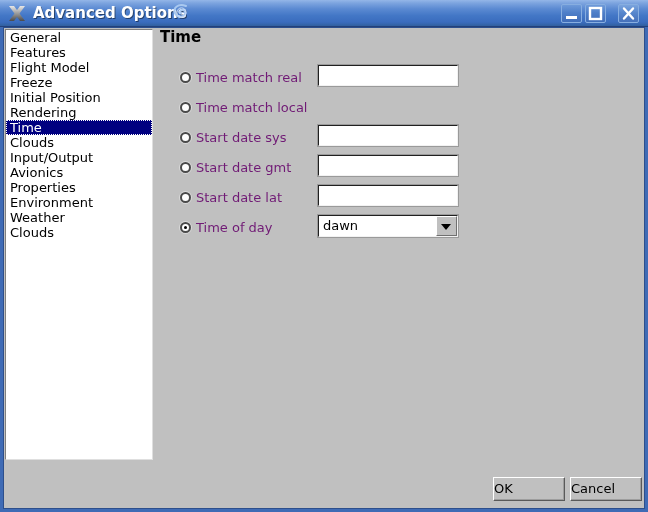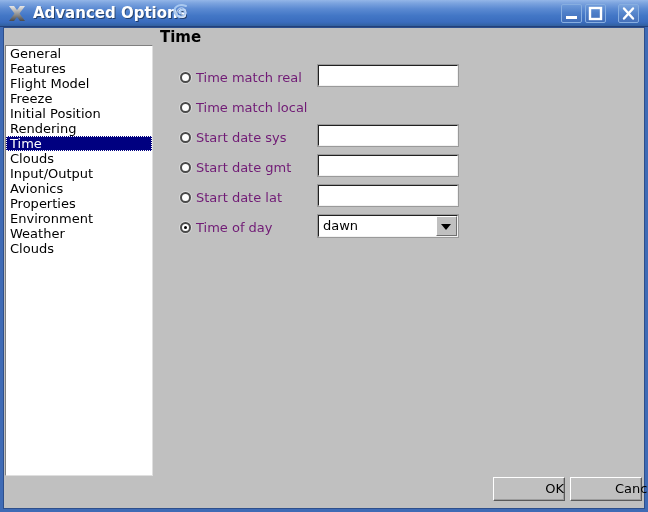--- a/index.html
+++ b/index.html
@@ -100,21 +100,20 @@
     left: 5px; top: 29px;
     width: 148px;
     height: 431px;
     box-sizing: border-box;
     background: #ffffff;
     border-top: 1px solid #808080;
     border-left: 1px solid #808080;
     border-right: 1px solid #dfdfdf;
     border-bottom: 1px solid #dfdfdf;
     overflow: hidden;
-    margin-top: 16px;
   }
   .list-item {
     height: 15px;
     line-height: 15px;
     padding-left: 4px;
     font-size: 13px;
     color: #000000;
     white-space: nowrap;
     font-family: "DejaVu Sans", sans-serif;
     cursor: default;
@@ -255,24 +254,23 @@
     box-sizing: border-box;
     background: #c0c0c0;
     border-top: 1px solid #ffffff;
     border-left: 1px solid #ffffff;
     border-right: 1px solid #5a5a5a;
     border-bottom: 1px solid #5a5a5a;
     box-shadow: inset -1px -1px 0 #9d9d9d;
     font-size: 13px;
     font-family: "DejaVu Sans", sans-serif;
     color: #000000;
-    text-align: right;
+    text-align: left;
     line-height: 22px;
     cursor: pointer;
-    padding-left: 44px;
   }
   .dlg-button.ok { left: 493px; }
   .dlg-button.cancel { left: 570px; }
 </style>
 </head>
 <body>
 
 <div id="app">
 
   <div class="window-frame"></div>

